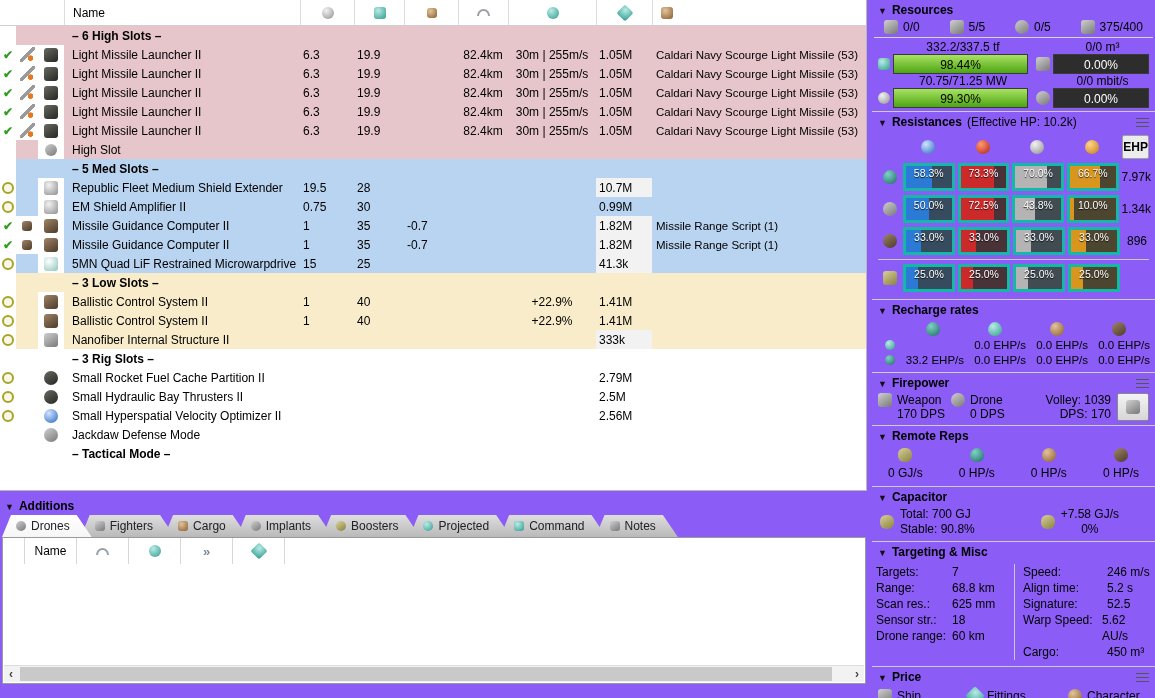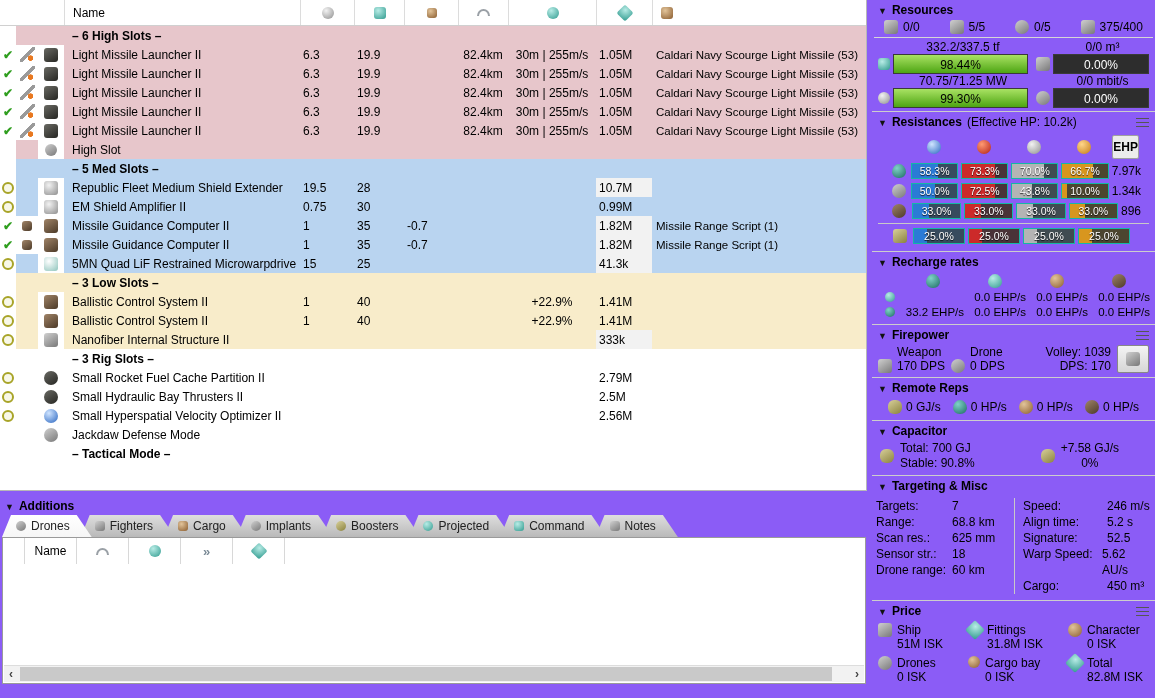--- a/index.html
+++ b/index.html
@@ -87,48 +87,48 @@
   .shead .sub{font-weight:normal}
   .slotrow{display:flex;justify-content:space-between;padding:1px 10px 3px 10px;border-bottom:1px solid #d6d6d6}
   .slot{display:flex;gap:5px;align-items:center}
   .resgrid{display:grid;grid-template-columns:150px 1fr;column-gap:8px;padding:2px 4px 0 4px}
   .rlab{text-align:center;margin-left:20px;line-height:14px}
   .rrow{display:flex;align-items:center;gap:3px}
   .rbar{flex:1;height:20px;border:1px solid #3a3a3a;text-align:center;line-height:20px;box-sizing:border-box}
   .rbar.green{background:linear-gradient(#a9e263,#4da513);color:#000}
   .rbar.dark{background:#2d2d2d;color:#fff}
 
-  .rsrow{display:flex;align-items:center;gap:3px;margin:4px 12px;padding-left:4px}
+  .rsrow{display:flex;align-items:center;gap:3px;margin:4px 2px;padding-left:4px}
   .rsico{width:20px;display:flex;justify-content:center}
-  .resbar{position:relative;width:52px;height:16px;border:1px solid #14b8a6;box-sizing:border-box;overflow:hidden}
+  .resbar{position:relative;width:52px;height:28px;border:3px solid #14b8a6;box-sizing:border-box;overflow:hidden}
   .resbar .fl{position:absolute;top:0;left:0;bottom:0}
   .resbar .tx{position:relative;z-index:1;display:block;text-align:center;font-size:10.5px;line-height:14px;color:#fff;text-shadow:0 1px 1px rgba(0,0,0,.85)}
   .rb-em{background:#374b5e}.rb-em .fl{background:#2b7bd6}
   .rb-thermal{background:#4a3338}.rb-thermal .fl{background:#cc2a2a}
   .rb-kinetic{background:#404c52}.rb-kinetic .fl{background:#b4b4b4}
   .rb-explosive{background:#4c4630}.rb-explosive .fl{background:#d8961e}
   .ehpcol{flex:1;text-align:center}
   .ehpbtn{flex:1;margin:0 2px;height:22px;border:1px solid #a0a0a0;background:#ececec;border-radius:2px;
           display:flex;align-items:center;justify-content:center;font-weight:bold;cursor:pointer}
   .hline{border-top:1px solid #c9c9c9;margin:2px 4px}
 
   .rcrow{display:flex;align-items:center;margin:3px 0;padding-left:4px}
   .rcico{width:24px;display:flex;justify-content:center}
   .rccell{width:62px;text-align:right;font-size:11.5px}
   .rccell.hd{text-align:center}
 
   .fprow{display:flex;align-items:center;padding:1px 4px;gap:6px}
   .fpcol{display:flex;flex-direction:column;line-height:14px}
-  .fpitem{display:flex;gap:5px;align-items:flex-end}
+  .fpitem{display:flex;gap:5px;align-items:flex-start}
   .fpvolley{margin-left:auto;text-align:right;line-height:14px}
   .fpbtn{width:30px;height:26px;border:1px solid #888;background:linear-gradient(#f4f4f4,#d6d6d6);
          display:flex;align-items:center;justify-content:center;cursor:pointer;border-radius:2px}
 
   .rrgrid{display:flex;justify-content:space-between;padding:3px 14px}
-  .rritem{display:flex;flex-direction:row;align-items:center;gap:4px}
+  .rritem{display:flex;flex-direction:column;align-items:center;gap:4px}
 
   .capflex{display:flex;align-items:center;padding:1px 6px;justify-content:space-between}
   .capitem{display:flex;gap:6px;align-items:center}
   .capcol{display:flex;flex-direction:column;line-height:15px}
   .capitem.r{margin-right:28px}
   .capcol.ctr{text-align:center}
 
   .tggrid{display:flex;padding:3px 2px}
   .tgcol{display:flex;flex-direction:column}
   .tgcol.l{width:138px}

